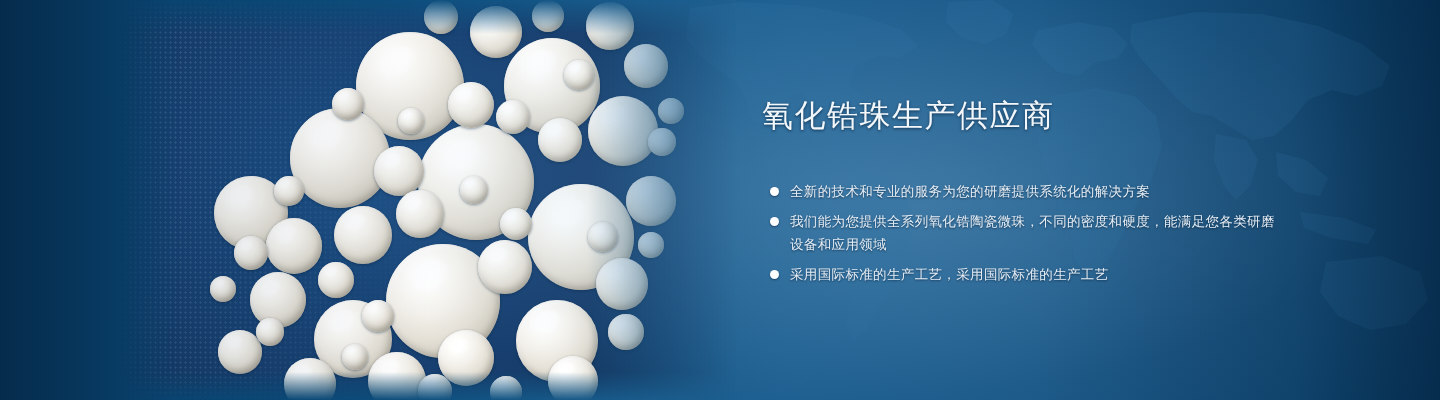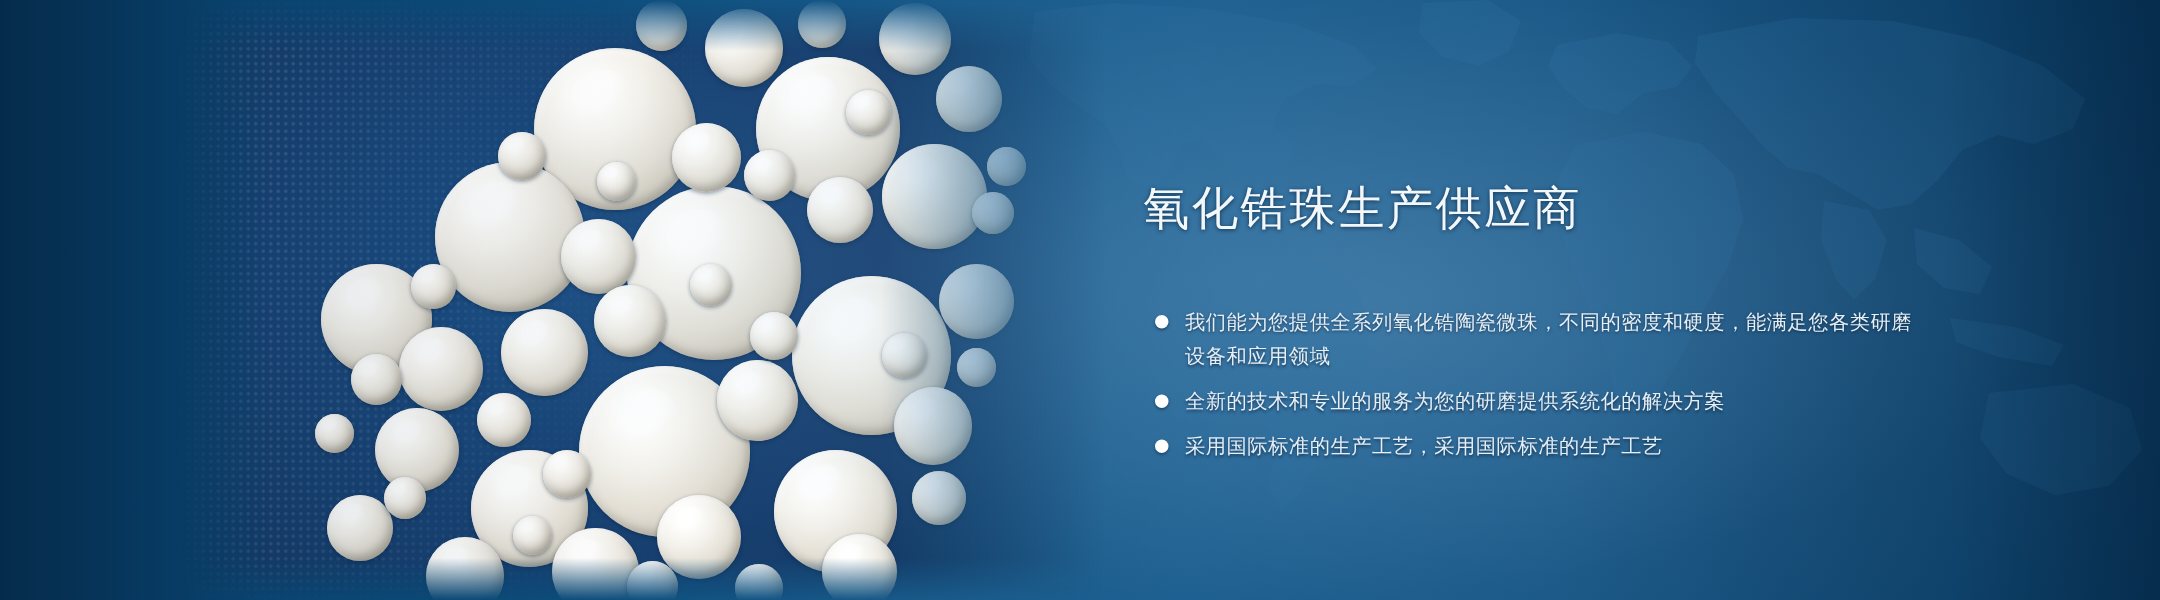--- a/index.html
+++ b/index.html
@@ -104,21 +104,21 @@
     height: 26%;
     border-radius: 50%;
     background: radial-gradient(ellipse at 40% 38%, rgba(255,255,255,0.98) 0%, rgba(255,255,255,0.62) 45%, rgba(255,255,255,0) 80%);
     transform: rotate(-22deg);
   }
 
   
   .copy {
     position: absolute;
     left: 762px;
-    top: 120px;
+    top: 97px;
     width: 520px;
   }
   .headline {
     margin: 0;
     font-size: 31px;
     font-weight: 400;
     line-height: 1.25;
     letter-spacing: 1.5px;
     color: #f2f7fb;
     text-shadow: 0 1px 3px rgba(2,24,46,0.70);
@@ -241,25 +241,25 @@
   </div>
 
   <div class="sheen"></div>
 
   <div class="copy">
     <h1 class="headline">氧化锆珠生产供应商</h1>
 
     <ul class="bullets">
       <li class="bullet-row">
         <span class="bullet-dot"></span>
-        <span>我们能为您提供全系列氧化锆陶瓷微珠，不同的密度和硬度，能满足您各类研磨设备和应用领域</span>
+        <span>全新的技术和专业的服务为您的研磨提供系统化的解决方案</span>
       </li>
       <li class="bullet-row">
         <span class="bullet-dot"></span>
-        <span>全新的技术和专业的服务为您的研磨提供系统化的解决方案</span>
+        <span>我们能为您提供全系列氧化锆陶瓷微珠，不同的密度和硬度，能满足您各类研磨设备和应用领域</span>
       </li>
       <li class="bullet-row">
         <span class="bullet-dot"></span>
         <span>采用国际标准的生产工艺，采用国际标准的生产工艺</span>
       </li>
     </ul>
   </div>
 
 </div>
 

